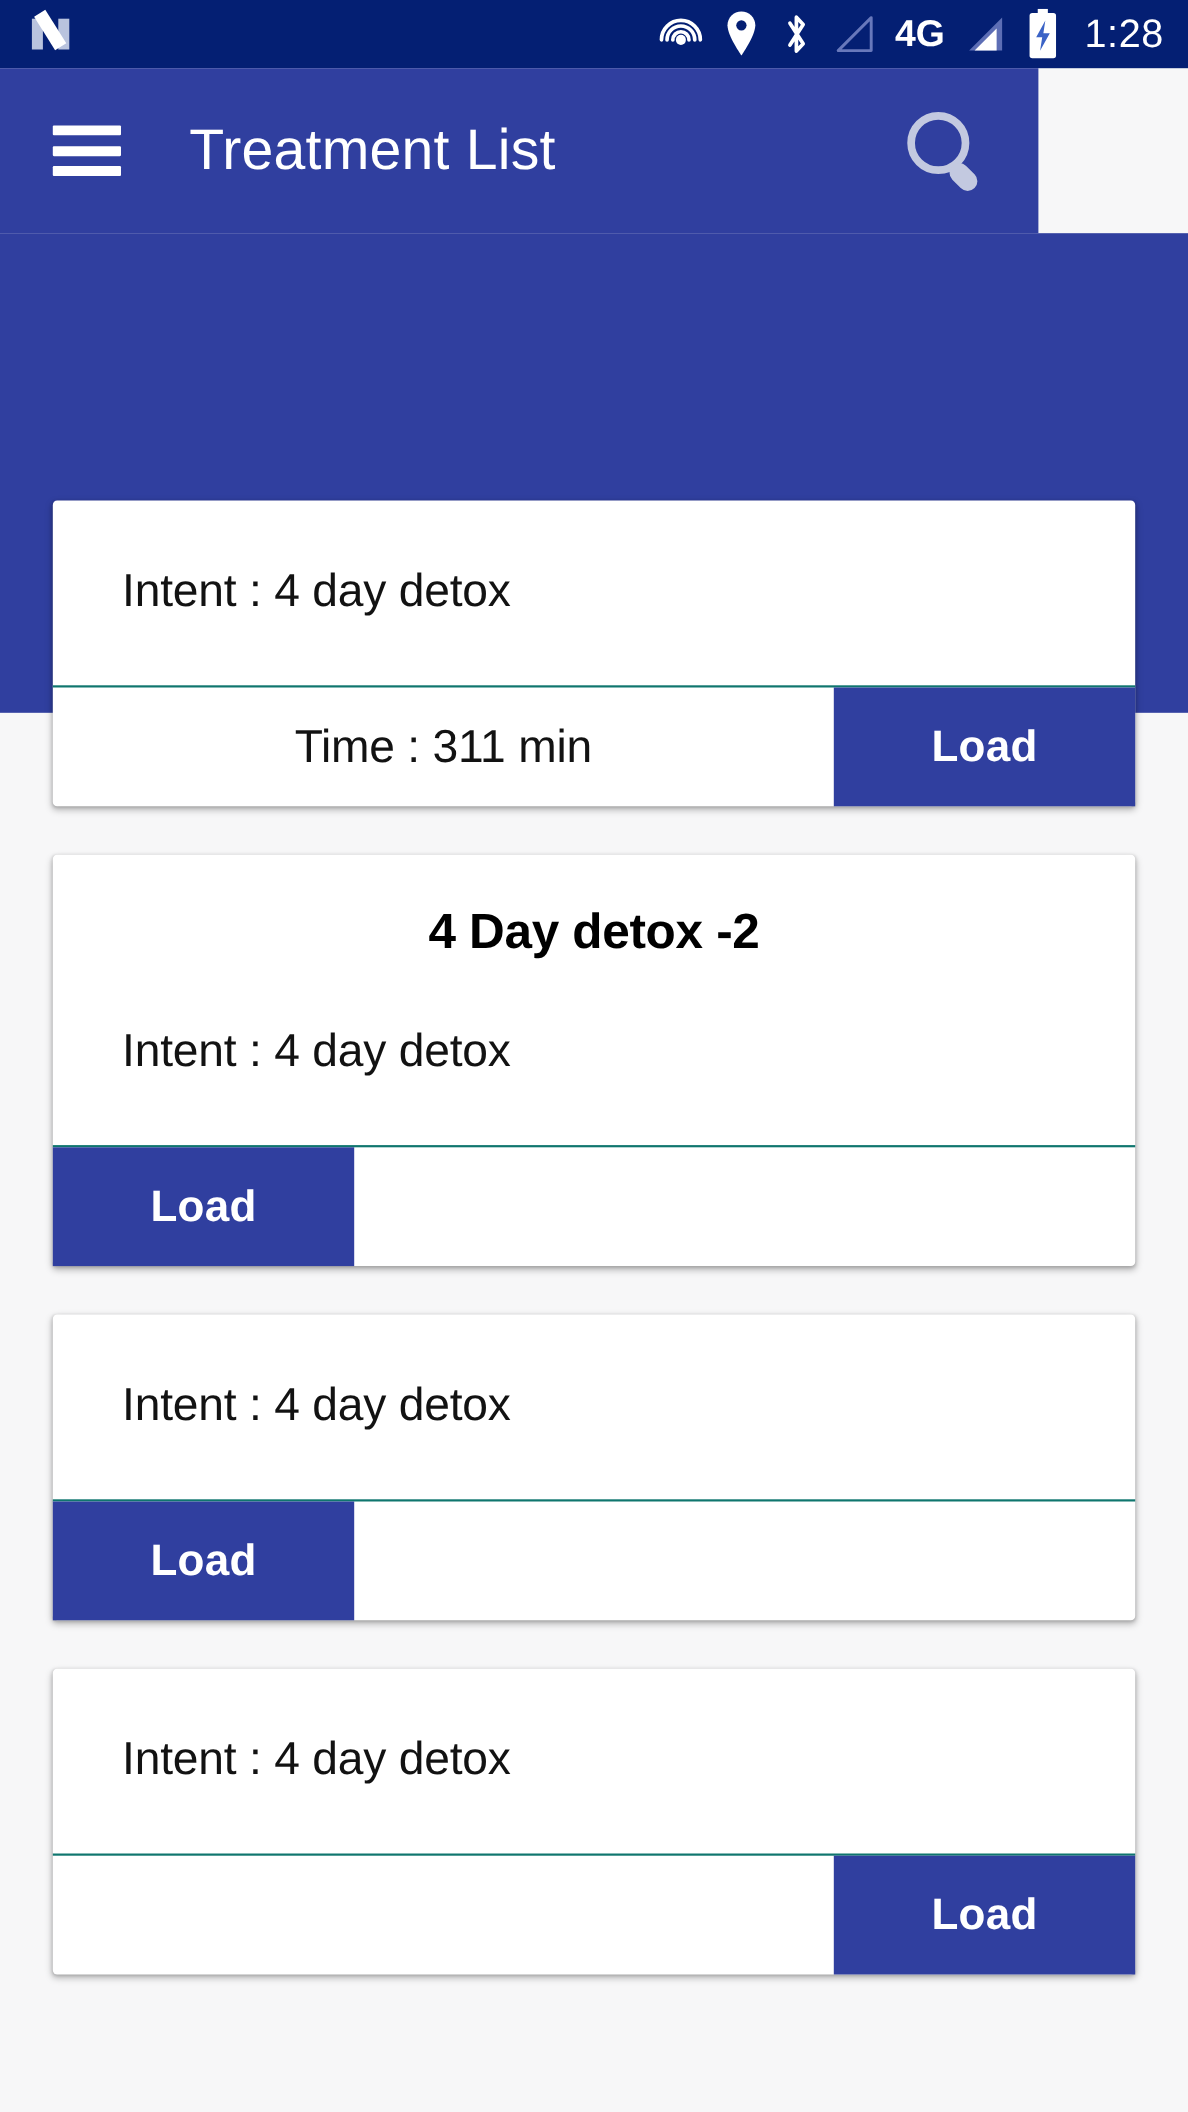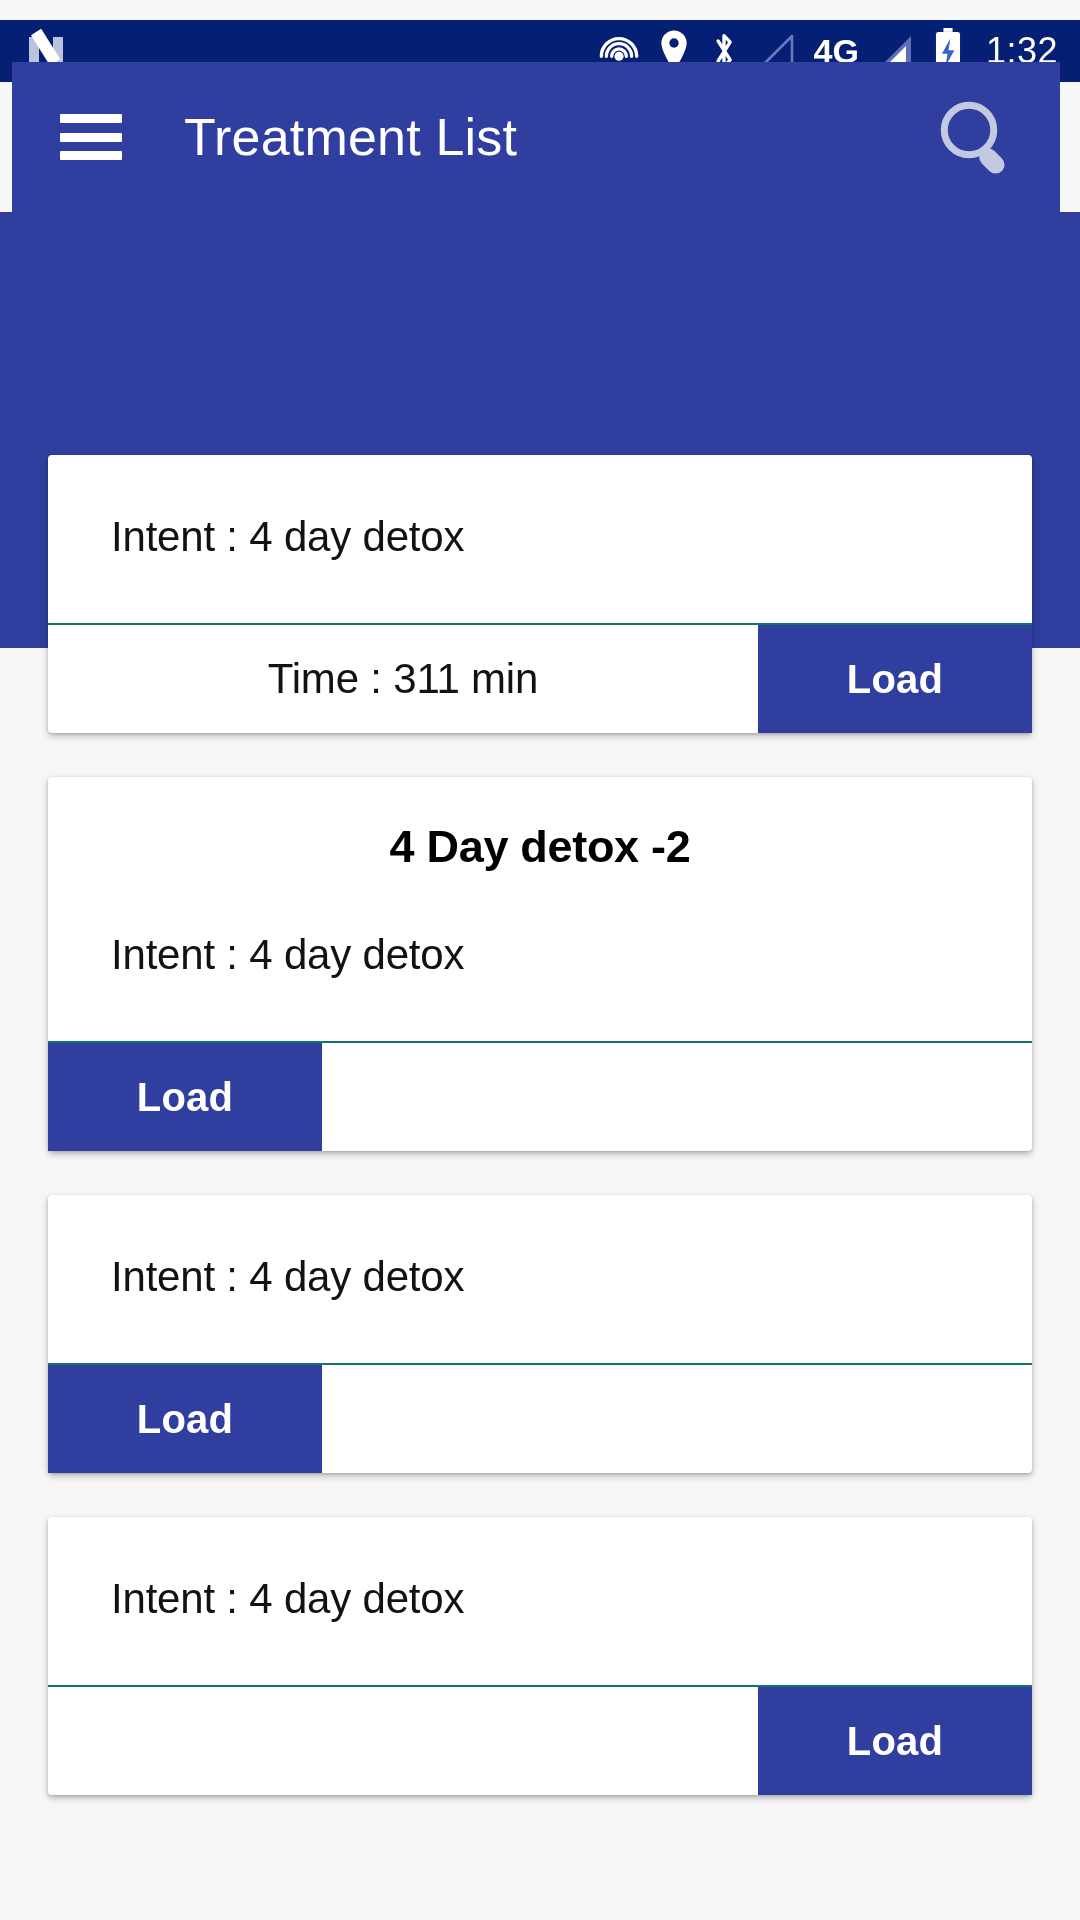--- a/index.html
+++ b/index.html
@@ -9,38 +9,37 @@
     font-family:"Liberation Sans", sans-serif;
     overflow:hidden;
   }
   #screen { position:relative; width:1080px; height:1920px; background:#f7f7f8; }
 
   
   .statusbar{
     position:absolute; top:0; left:0; width:1080px; height:62px;
     background:#041f73; display:flex; align-items:center;
     padding:0 22px 0 26px;
-    margin-top:20px;
   }
   .sb-left{ display:flex; align-items:center; }
   .sb-right{ margin-left:auto; display:flex; align-items:center; gap:17px; }
   .nlogo{ width:40px; height:40px; position:relative; }
   .nlogo i{ position:absolute; display:block; background:#fff; }
   .nlogo .l1{ left:3px; top:6px; width:10px; height:28px; background:#b9c3de; }
   .nlogo .l2{ right:3px; top:6px; width:10px; height:28px; background:#b9c3de; }
   .nlogo .l3{ left:6px; top:3px; width:12px; height:36px; background:#fff;
               transform:rotate(-32deg) translateX(9px); }
 
   .ic{ display:block; }
   .time{ color:#fff; font-size:36px; letter-spacing:.5px; font-weight:400; margin-left:6px; }
 
   
   .appbar{
-    position:absolute; top:62px; left:0; width:1048px; height:150px;
-    background:#303f9f; display:flex; align-items:center; padding:0 36px 0 48px;margin-left:12px;
+    position:absolute; top:62px; left:0; width:944px; height:150px;
+    background:#303f9f; display:flex; align-items:center; padding:0 36px 0 48px;
   }
   .hamburger{ width:62px; height:46px; display:flex; flex-direction:column;
               justify-content:space-between; cursor:pointer; }
   .hamburger span{ display:block; height:9px; background:#fff; border-radius:1px; }
   .appbar-title{
     color:#fff; font-size:52px; font-weight:400; margin-left:62px;
     letter-spacing:.2px; white-space:nowrap;
   }
   .search-btn{ margin-left:auto; width:96px; height:96px; display:flex;
                align-items:center; justify-content:center; cursor:pointer; }
@@ -123,21 +122,21 @@
       <svg class="ic" width="40" height="40" viewBox="0 0 24 24">
         <path d="M21 3 3 21h18z" fill="#5d6eb5"></path>
         <path d="M18 9 6 21h12z" fill="#fff"></path>
       </svg>
 
       <svg class="ic" width="30" height="46" viewBox="0 0 16 26">
         <rect x="5.4" y="0" width="5.2" height="2.2" fill="#fff"></rect>
         <rect x="1.2" y="2.2" width="13.6" height="23.2" rx="1.4" fill="#fff"></rect>
         <path d="M9.3 6 4.6 14.6h3.1L6.6 21.6l5-9h-3.3z" fill="#3b63c6"></path>
       </svg>
-      <span class="time">1:32</span>
+      <span class="time">1:28</span>
     </div>
   </div>
 
   <div class="appbar">
     <div class="hamburger">
       <span></span>
         <span></span>
         <span></span>
     </div>
     <div class="appbar-title">Treatment List</div>

